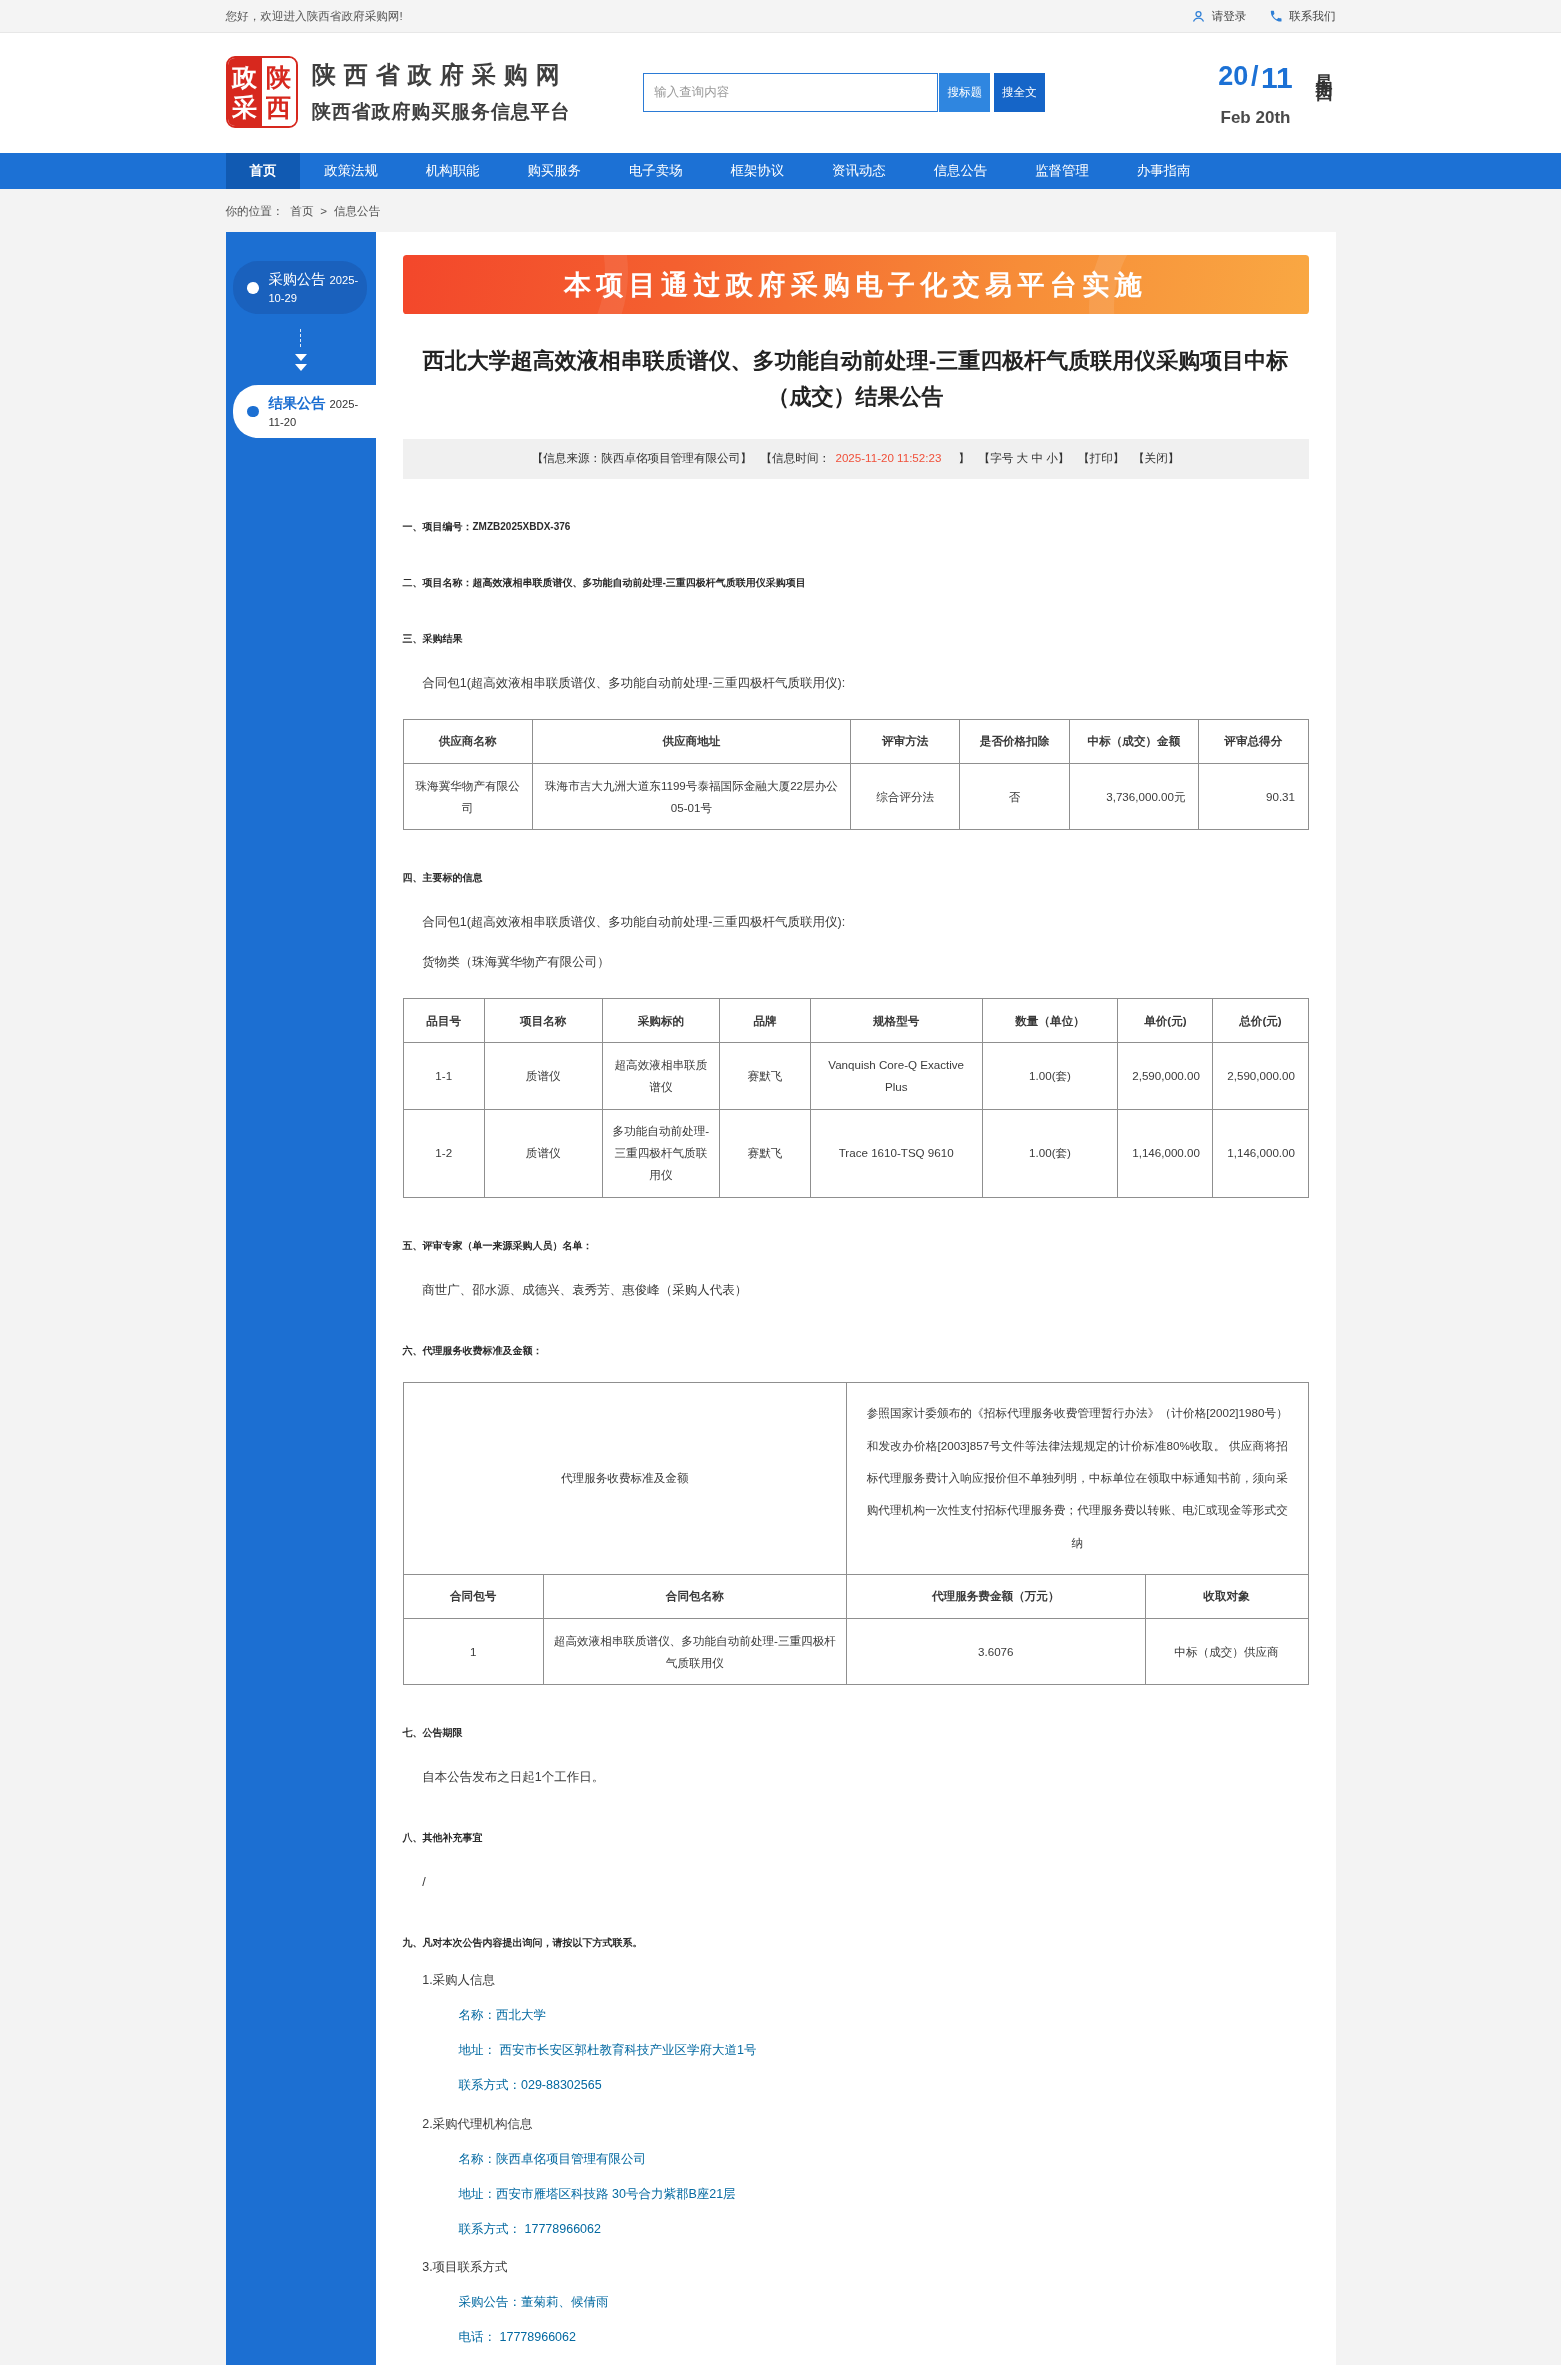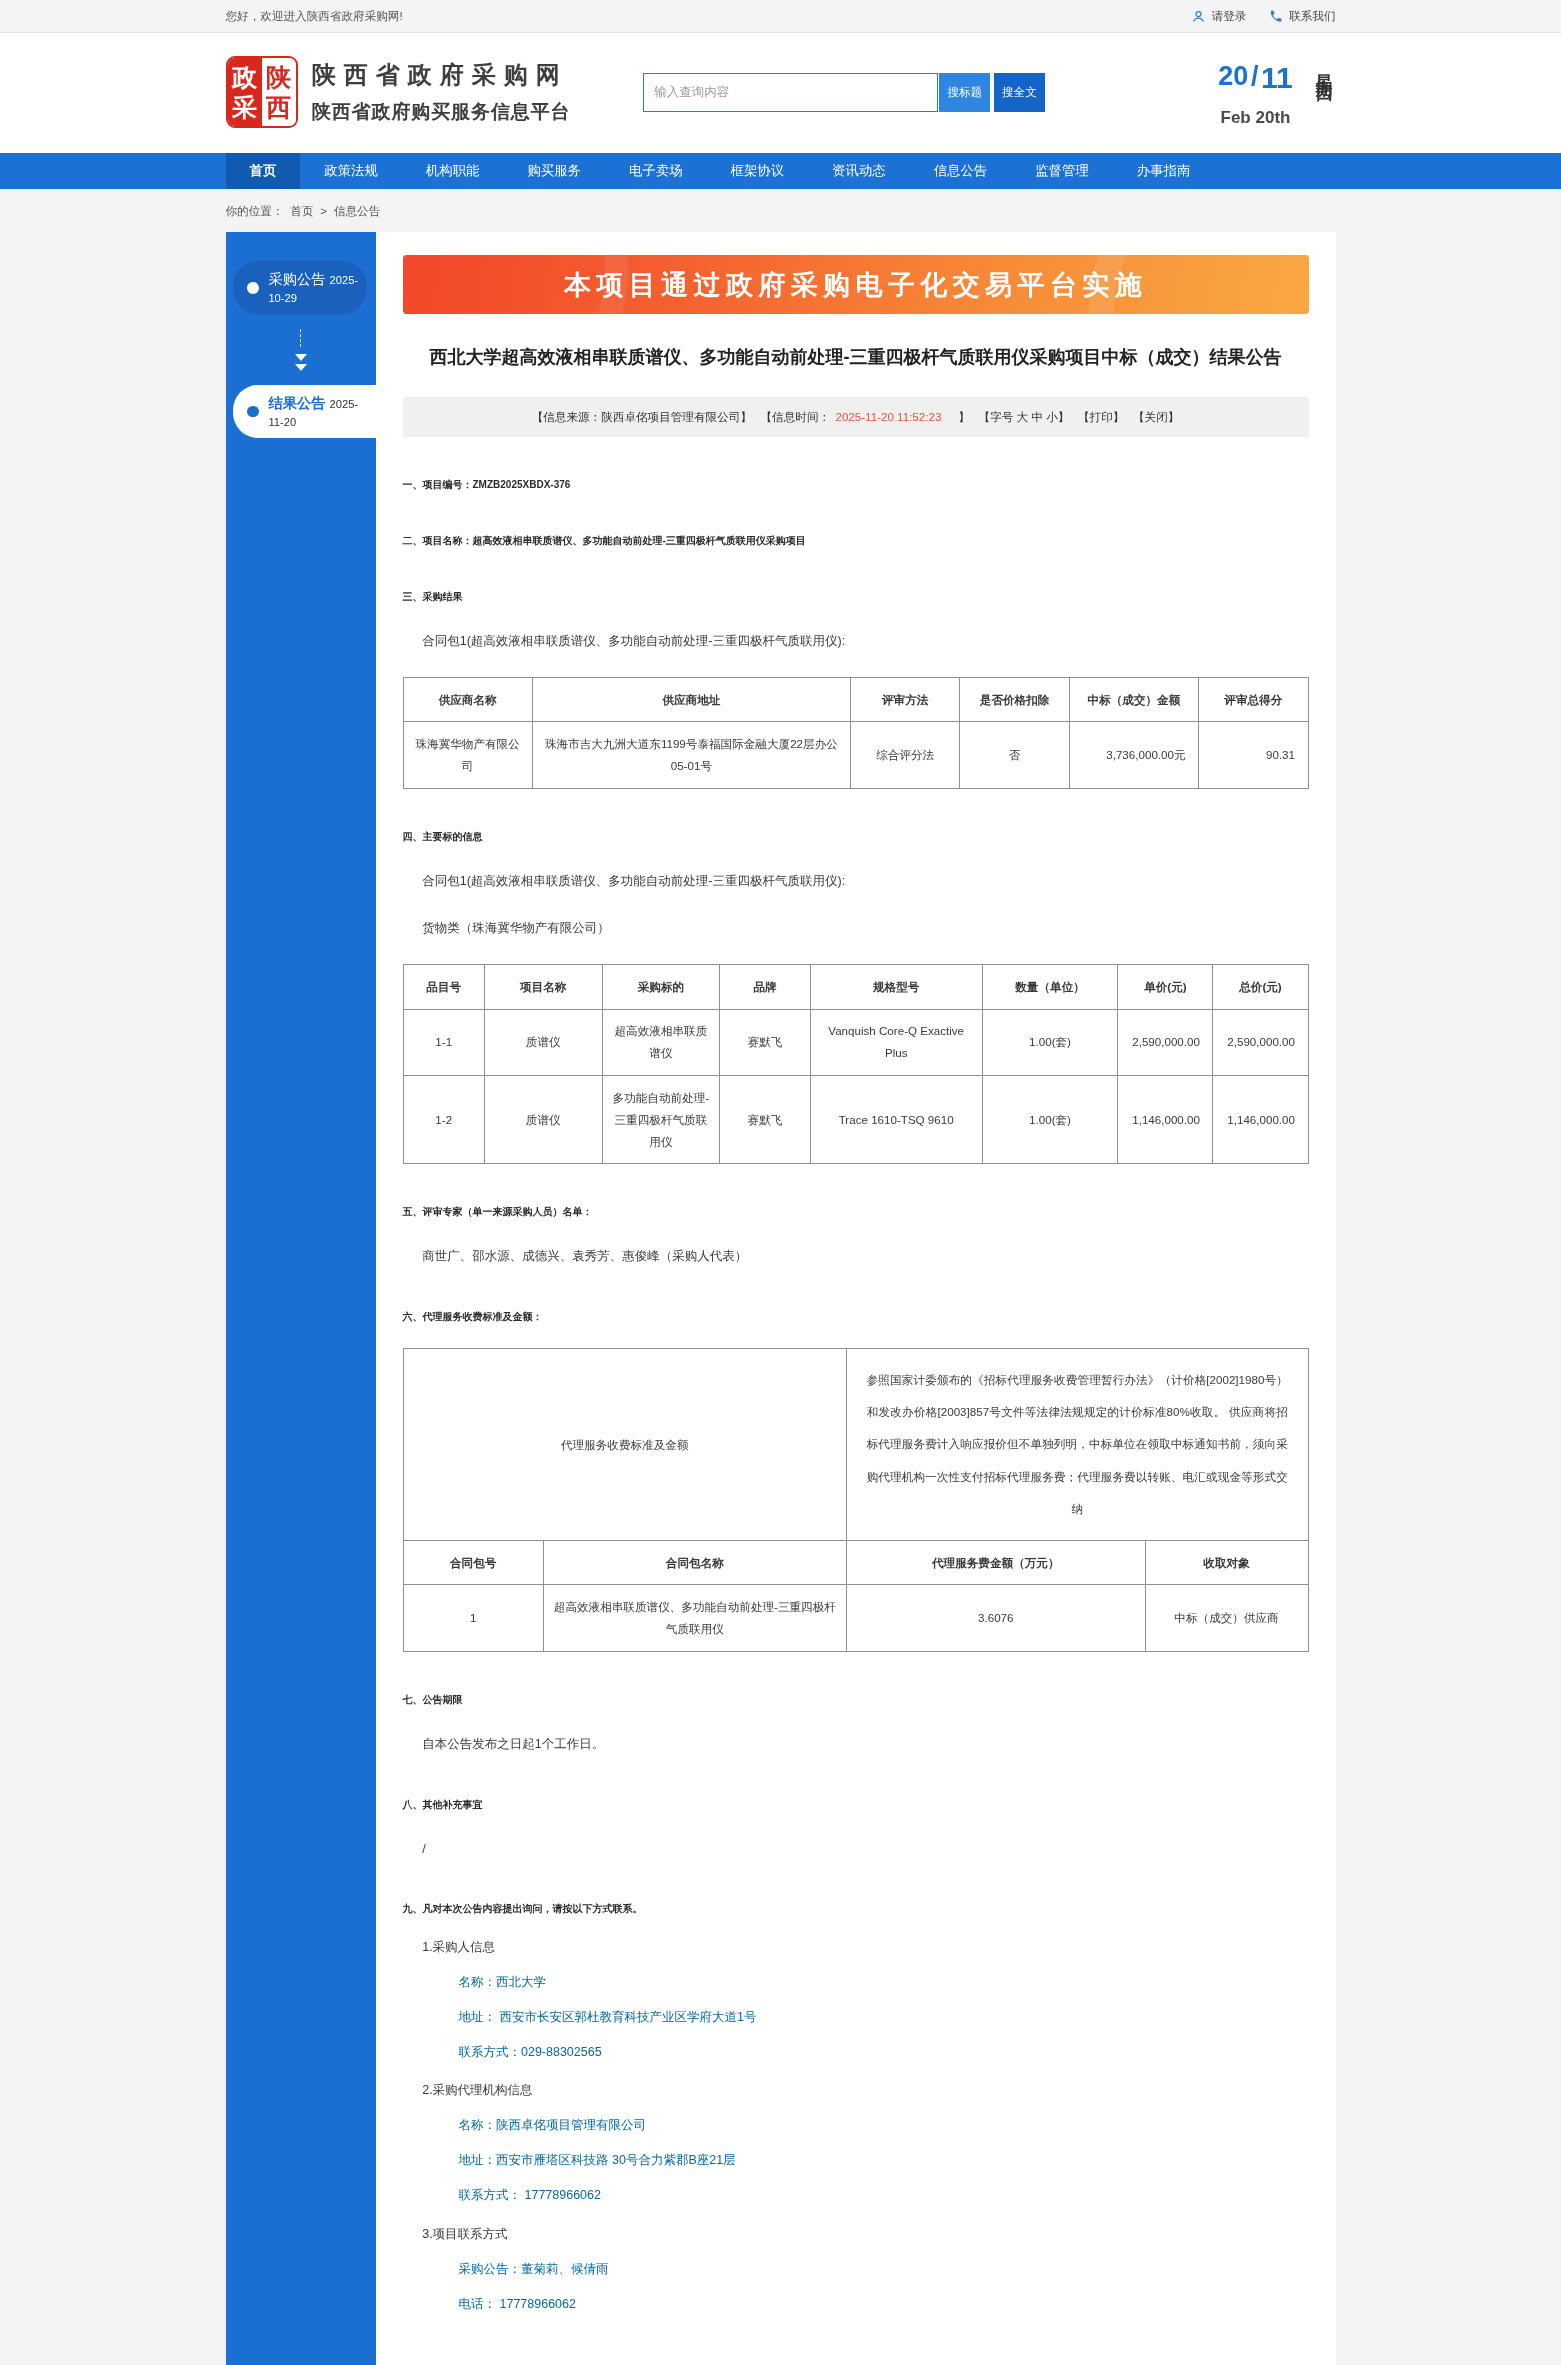--- a/index.html
+++ b/index.html
@@ -66,21 +66,21 @@
   .arrow-chev { width:0; height:0; border-left:6.3px solid transparent; border-right:6.3px solid transparent; border-top:7.2px solid #fff; margin-top:2.7px; }
 
   .content { flex:1; background:#fff; padding:23px 27px 72px; }
 
   .banner { height:59px; border-radius:3.6px; position:relative; overflow:hidden; display:flex; align-items:center; justify-content:center;
             background:linear-gradient(100deg,#f3472b 0%,#f4602f 30%,#f78d38 68%,#f9a843 100%);
             color:#fff; font-size:27px; font-weight:bold; letter-spacing:5.4px; }
   .banner::before { content:''; position:absolute; right:-45px; top:-81px; width:215px; height:215px; border:25px solid rgba(255,255,255,.10); border-radius:50%; }
   .banner::after { content:''; position:absolute; left:-54px; bottom:-98px; width:233px; height:233px; border:23px solid rgba(255,255,255,.08); border-radius:50%; }
 
-  .article-title { text-align:center; font-size:18px; font-weight:bold; color:#222; margin:29px 9px 0; line-height:1.6; }
+  .article-title { text-align:center; font-size:22px; font-weight:bold; color:#222; margin:29px 9px 0; line-height:1.6; }
 
   .meta-bar { background:#f0f0f0; margin-top:25px; padding:12.5px 0; text-align:center; font-size:11.6px; color:#333; }
   .meta-bar span { margin:0 2.7px; }
   .meta-time { color:#f0503a; }
   .meta-action { cursor:pointer; }
 
   .section { margin-top:39px; font-size:12.5px; }
   .sec-heading { font-weight:bold; font-size:10px; color:#2b2b2b; line-height:1.7; }
   .sec-body { margin:25px 0 0 19.7px; line-height:1.9; color:#3a3a3a; }
   .sub-title { margin:21.5px 0 0 19.7px; color:#3a3a3a; }
@@ -250,21 +250,21 @@
           <td class="num">3,736,000.00元</td>
           <td class="num">90.31</td>
         </tr>
       </tbody>
         </table>
     </div>
 
     <div class="section">
       <div class="sec-heading">四、主要标的信息</div>
       <div class="sec-body">合同包1(超高效液相串联质谱仪、多功能自动前处理-三重四极杆气质联用仪):</div>
-      <div class="sec-body" style="margin-top:24px">货物类（珠海冀华物产有限公司）</div>
+      <div class="sec-body" style="margin-top:16px">货物类（珠海冀华物产有限公司）</div>
       <table>
         <colgroup>
             <col style="width:9%">
             <col style="width:13%">
             <col style="width:13%">
             <col style="width:10%">
             <col style="width:19%">
             <col style="width:15%">
             <col style="width:10.5%">
             <col style="width:10.5%">

